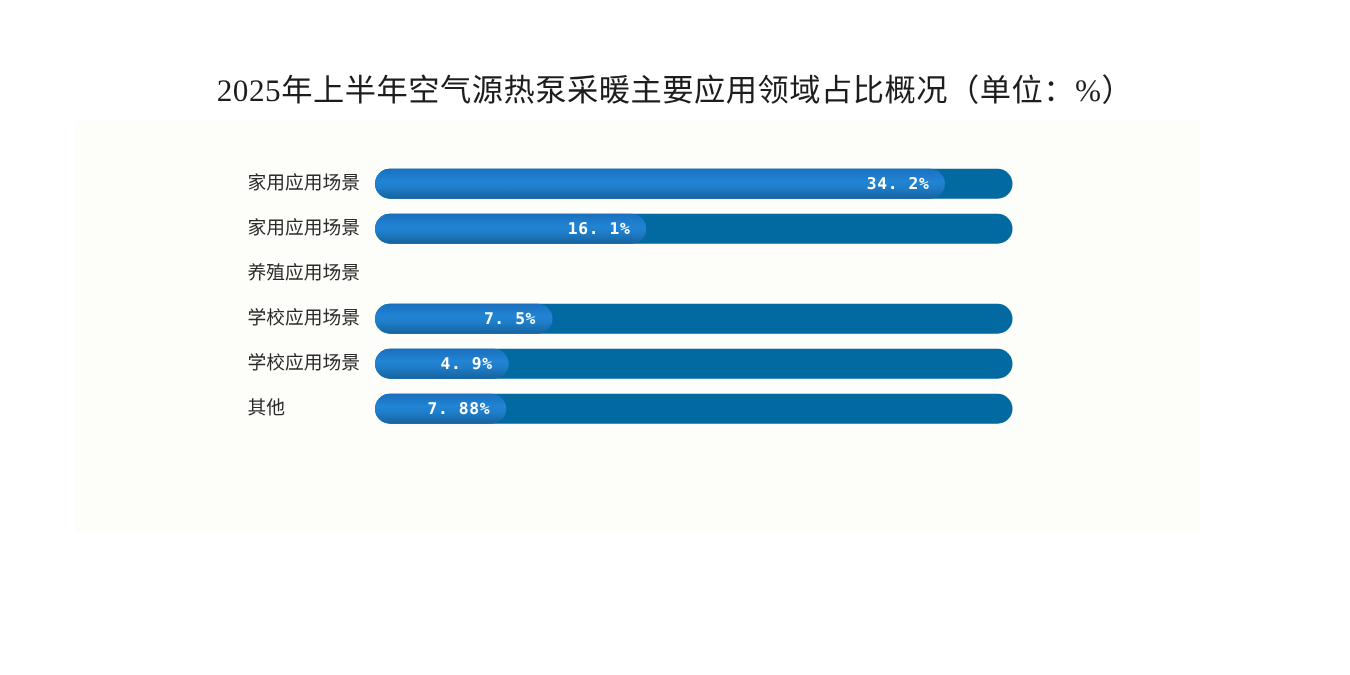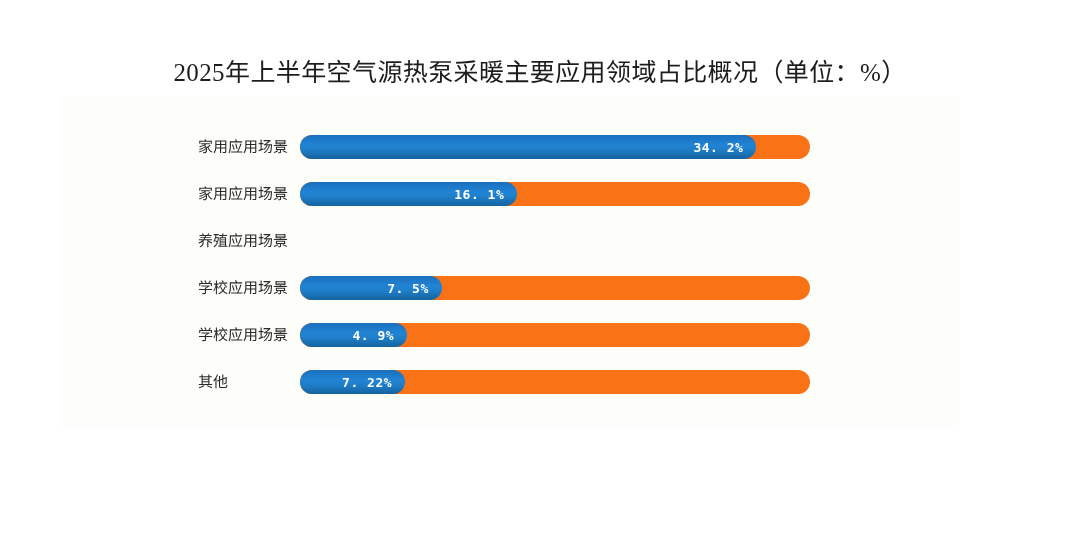--- a/index.html
+++ b/index.html
@@ -49,21 +49,21 @@
   #bars-area {
     position: absolute;
     left: 0;
     top: 135px;
     width: 1080px;
   }
 
   .bar-row {
     position: relative;
     height: 34px;
-    margin-bottom: 13px;
+    margin-bottom: 2px;
   }
 
   .bar-label {
     position: absolute;
     left: 198px;
     top: 0;
     height: 24px;
     line-height: 24px;
     font-family: "Liberation Serif", "DejaVu Serif", serif;
     font-size: 15px;
@@ -72,21 +72,21 @@
     white-space: nowrap;
   }
 
   .bar-track {
     position: absolute;
     left: 300px;
     top: 0;
     width: 510px;
     height: 24px;
     border-radius: 12px;
-    background: #f97316;
+    background: #0369a1;
   }
 
   .bar-fill {
     position: absolute;
     left: 0;
     top: 0;
     height: 24px;
     border-radius: 12px;
     background: linear-gradient(to bottom,
                 #1a6fbe 0%,
@@ -159,19 +159,19 @@
         <div class="bar-fill" style="width:21.0%">
           <span class="bar-value">4. 9%</span>
         </div>
       </div>
     </div>
 
     <div class="bar-row">
       <div class="bar-label">其他</div>
       <div class="bar-track">
         <div class="bar-fill" style="width:20.6%">
-          <span class="bar-value">7. 22%</span>
+          <span class="bar-value">7. 88%</span>
         </div>
       </div>
     </div>
 
   </div>
 </div>
 
 </body></html>

